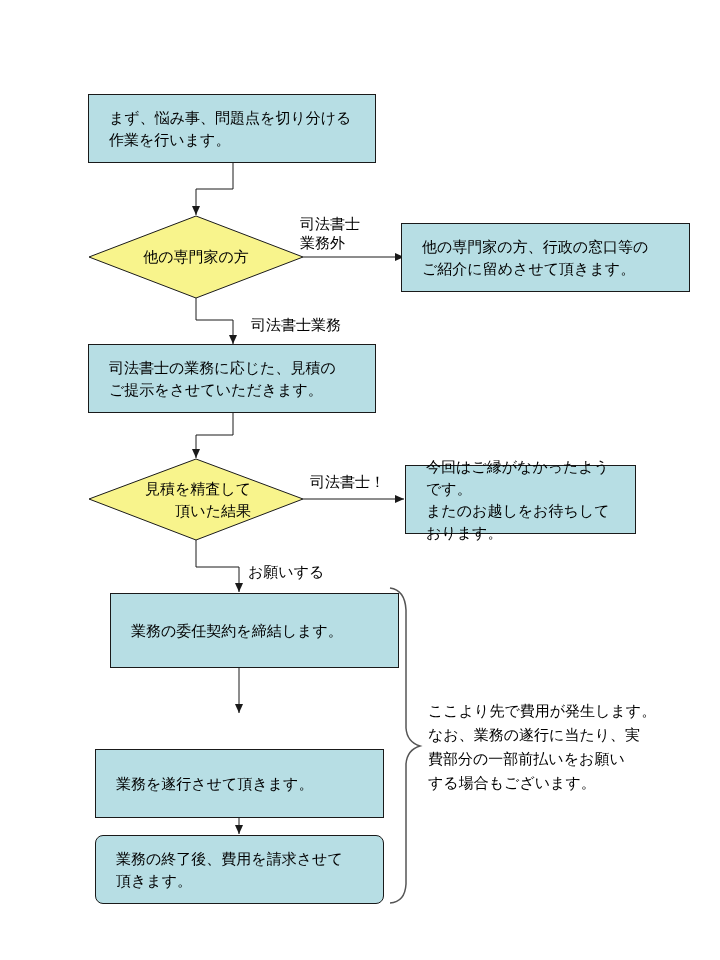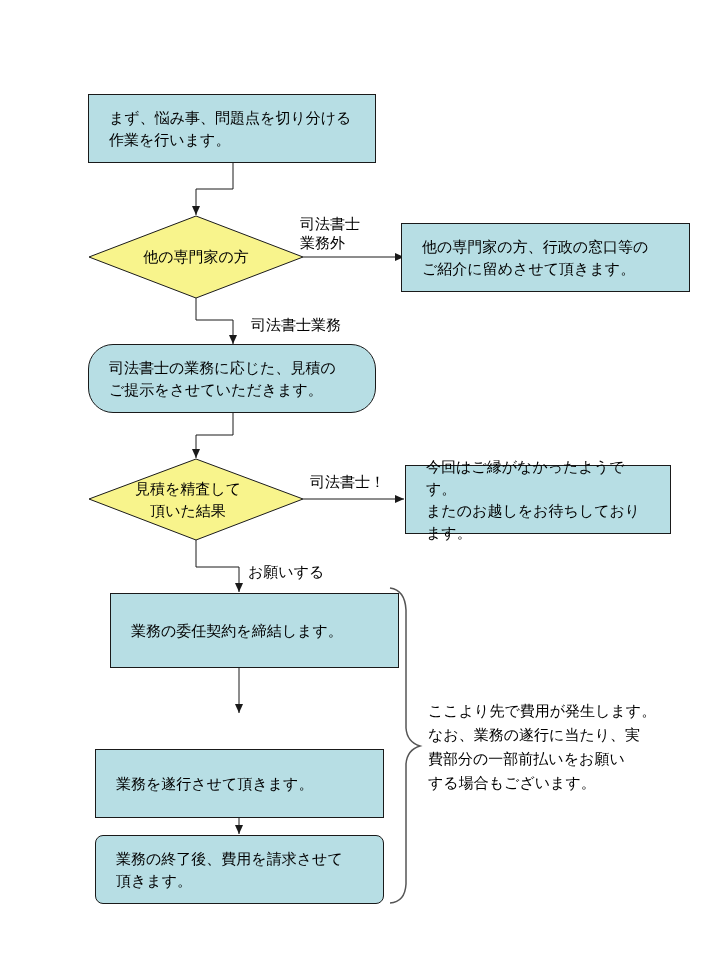--- a/index.html
+++ b/index.html
@@ -56,33 +56,33 @@
 <div class="label" style="left:300px;top:215px;">司法書士
 業務外</div>
 
 <div class="label" style="left:235px;top:316px;margin-left:16px;">司法書士業務</div>
 
 <div class="box" style="left:401px;top:223px;width:289px;height:69px;">
   <span>他の専門家の方、行政の窓口等の
 ご紹介に留めさせて頂きます。</span>
 </div>
 
-<div class="box" style="left:88px;top:344px;width:288px;height:69px;border-radius:25px;">
+<div class="box" style="left:88px;top:344px;width:288px;height:69px;">
   <span>司法書士の業務に応じた、見積の
 ご提示をさせていただきます。</span>
 </div>
 
-<div class="dtext" style="left:112px;top:477px;width:152px;height:46px;">見積を精査して
+<div class="dtext" style="left:122px;top:477px;width:152px;height:46px;text-align:right;">見積を精査して
 頂いた結果</div>
 
 <div class="label" style="left:310px;top:473px;">司法書士！</div>
 
 <div class="label" style="left:248px;top:563px;font-family:Liberation Serif, serif;">お願いする</div>
 
-<div class="box" style="left:405px;top:465px;width:266px;height:69px;">
+<div class="box" style="left:405px;top:465px;width:231px;height:69px;">
   <span>今回はご縁がなかったようです。
 またのお越しをお待ちしております。</span>
 </div>
 
 <div class="box" style="left:110px;top:593px;width:289px;height:75px;">
   <span>業務の委任契約を締結します。</span>
 </div>
 
 <div class="box" style="left:95px;top:714px;width:289px;height:69px;margin-top:35px;">
   <span>業務を遂行させて頂きます。</span>

